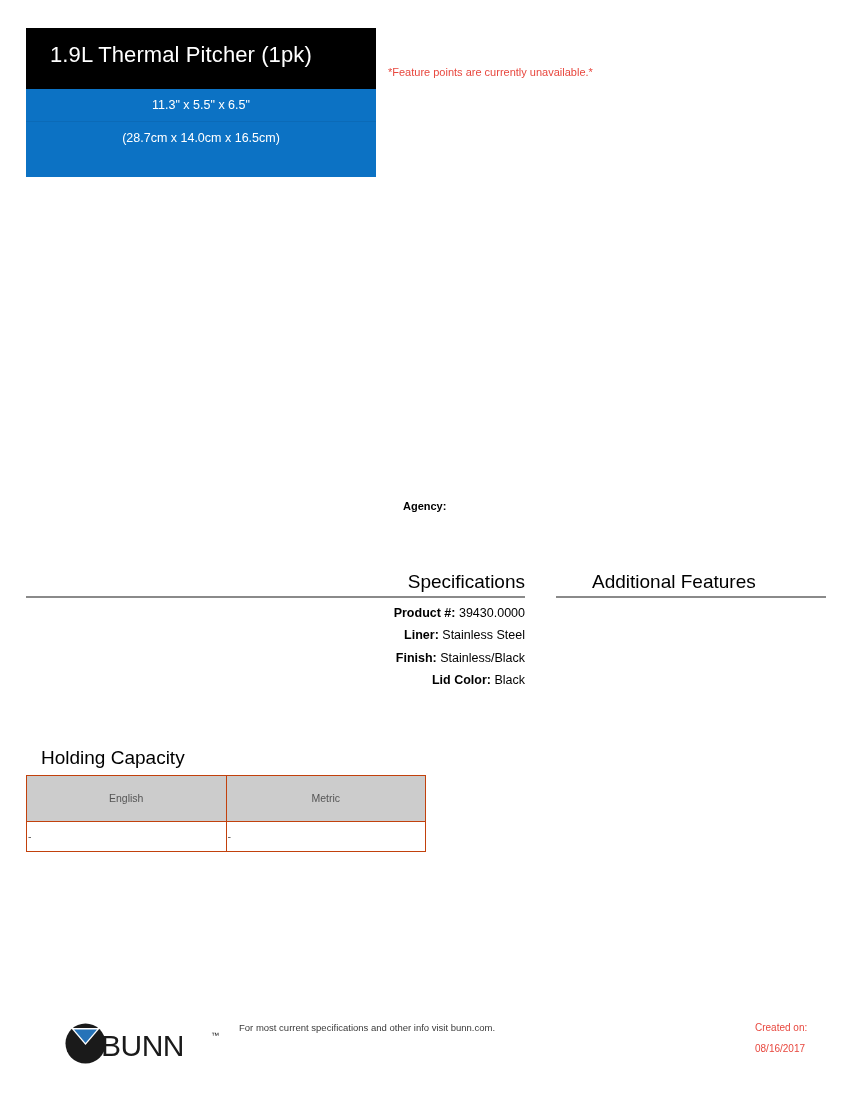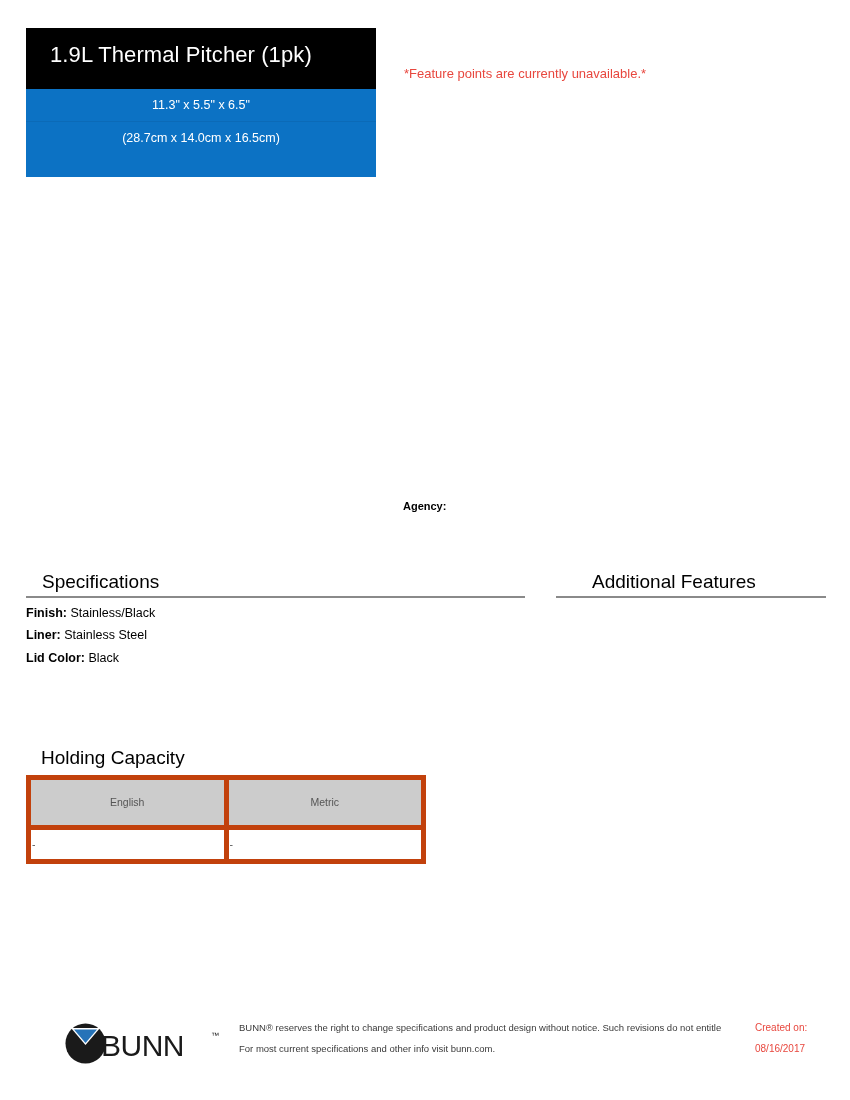--- a/index.html
+++ b/index.html
@@ -58,23 +58,23 @@
   .dimension-row.imperial {
     border-bottom: 1px solid #0b6ab7;
   }
   .dimension-row.metric {
     padding-bottom: 33px;
   }
 
   
   .feature-note {
     position: absolute;
-    left: 404px;
+    left: 388px;
     top: 66px;
-    font-size: 13px;
+    font-size: 11px;
     color: #e8473e;
     white-space: nowrap;
   }
 
   
   .agency-label {
     position: absolute;
     left: 403px;
     top: 500px;
     font-size: 11px;
@@ -95,20 +95,21 @@
   .section-rule {
     height: 2px;
     background: #8a8a8a;
     margin-top: 3px;
   }
 
   #specifications-section {
     left: 26px;
     top: 572px;
     width: 499px;
+    text-align: right;
   }
   #additional-features-section {
     left: 556px;
     top: 572px;
     width: 270px;
   }
   #additional-features-section .section-heading {
     padding-left: 8px;
     margin-left: 28px;
   }
@@ -148,21 +149,21 @@
     margin-bottom: 6px;
     white-space: nowrap;
   }
   .capacity-table {
     border-collapse: collapse;
     width: 400px;
     table-layout: fixed;
   }
   .capacity-table th,
   .capacity-table td {
-    border: 5px solid #c2410c;
+    border: 1px solid #c2410c;
     font-weight: 400;
   }
   .capacity-table th {
     background: #cccccc;
     color: #555555;
     font-size: 10.5px;
     height: 43px;
     vertical-align: middle;
   }
   .capacity-table td {
@@ -258,26 +259,30 @@
 
   <div class="feature-note">*Feature points are currently unavailable.*</div>
 
   <div class="agency-label">Agency:</div>
 
   <div class="section" id="specifications-section">
     <div class="section-heading">Specifications</div>
     <div class="section-rule"></div>
     <ul class="spec-list">
       <li class="spec-item">
-        <span class="spec-label">Finish:</span>
-        <span class="spec-value">Stainless/Black</span>
+        <span class="spec-label">Product #:</span>
+        <span class="spec-value">39430.0000</span>
       </li>
       <li class="spec-item">
         <span class="spec-label">Liner:</span>
         <span class="spec-value">Stainless Steel</span>
+      </li>
+      <li class="spec-item">
+        <span class="spec-label">Finish:</span>
+        <span class="spec-value">Stainless/Black</span>
       </li>
       <li class="spec-item">
         <span class="spec-label">Lid Color:</span>
         <span class="spec-value">Black</span>
       </li>
     </ul>
   </div>
 
   <div class="section" id="additional-features-section">
     <div class="section-heading">Additional Features</div>
@@ -310,21 +315,20 @@
           <circle cx="20.5" cy="20.5" r="20" fill="#1a1a1a"></circle>
           <path d="M 6 5 L 35 5 L 20.5 22 Z" fill="#ffffff"></path>
           <path d="M 9 6.5 L 32 6.5 L 20.5 20 Z" fill="#2673b8"></path>
         </svg>
       </span>
       <span class="logo-wordmark">BUNN</span>
       <span class="logo-tm">™</span>
     </div>
 
     <div class="footer-disclaimer">
-      <div class="footer-line">BUNN® reserves the right to change specifications and product design without notice.  Such revisions do not entitle</div>
       <div class="footer-line">For most current specifications and other info visit bunn.com.</div>
     </div>
 
     <div class="footer-created">
       <div>Created on:</div>
       <div>08/16/2017</div>
     </div>
 
   </div>
 

